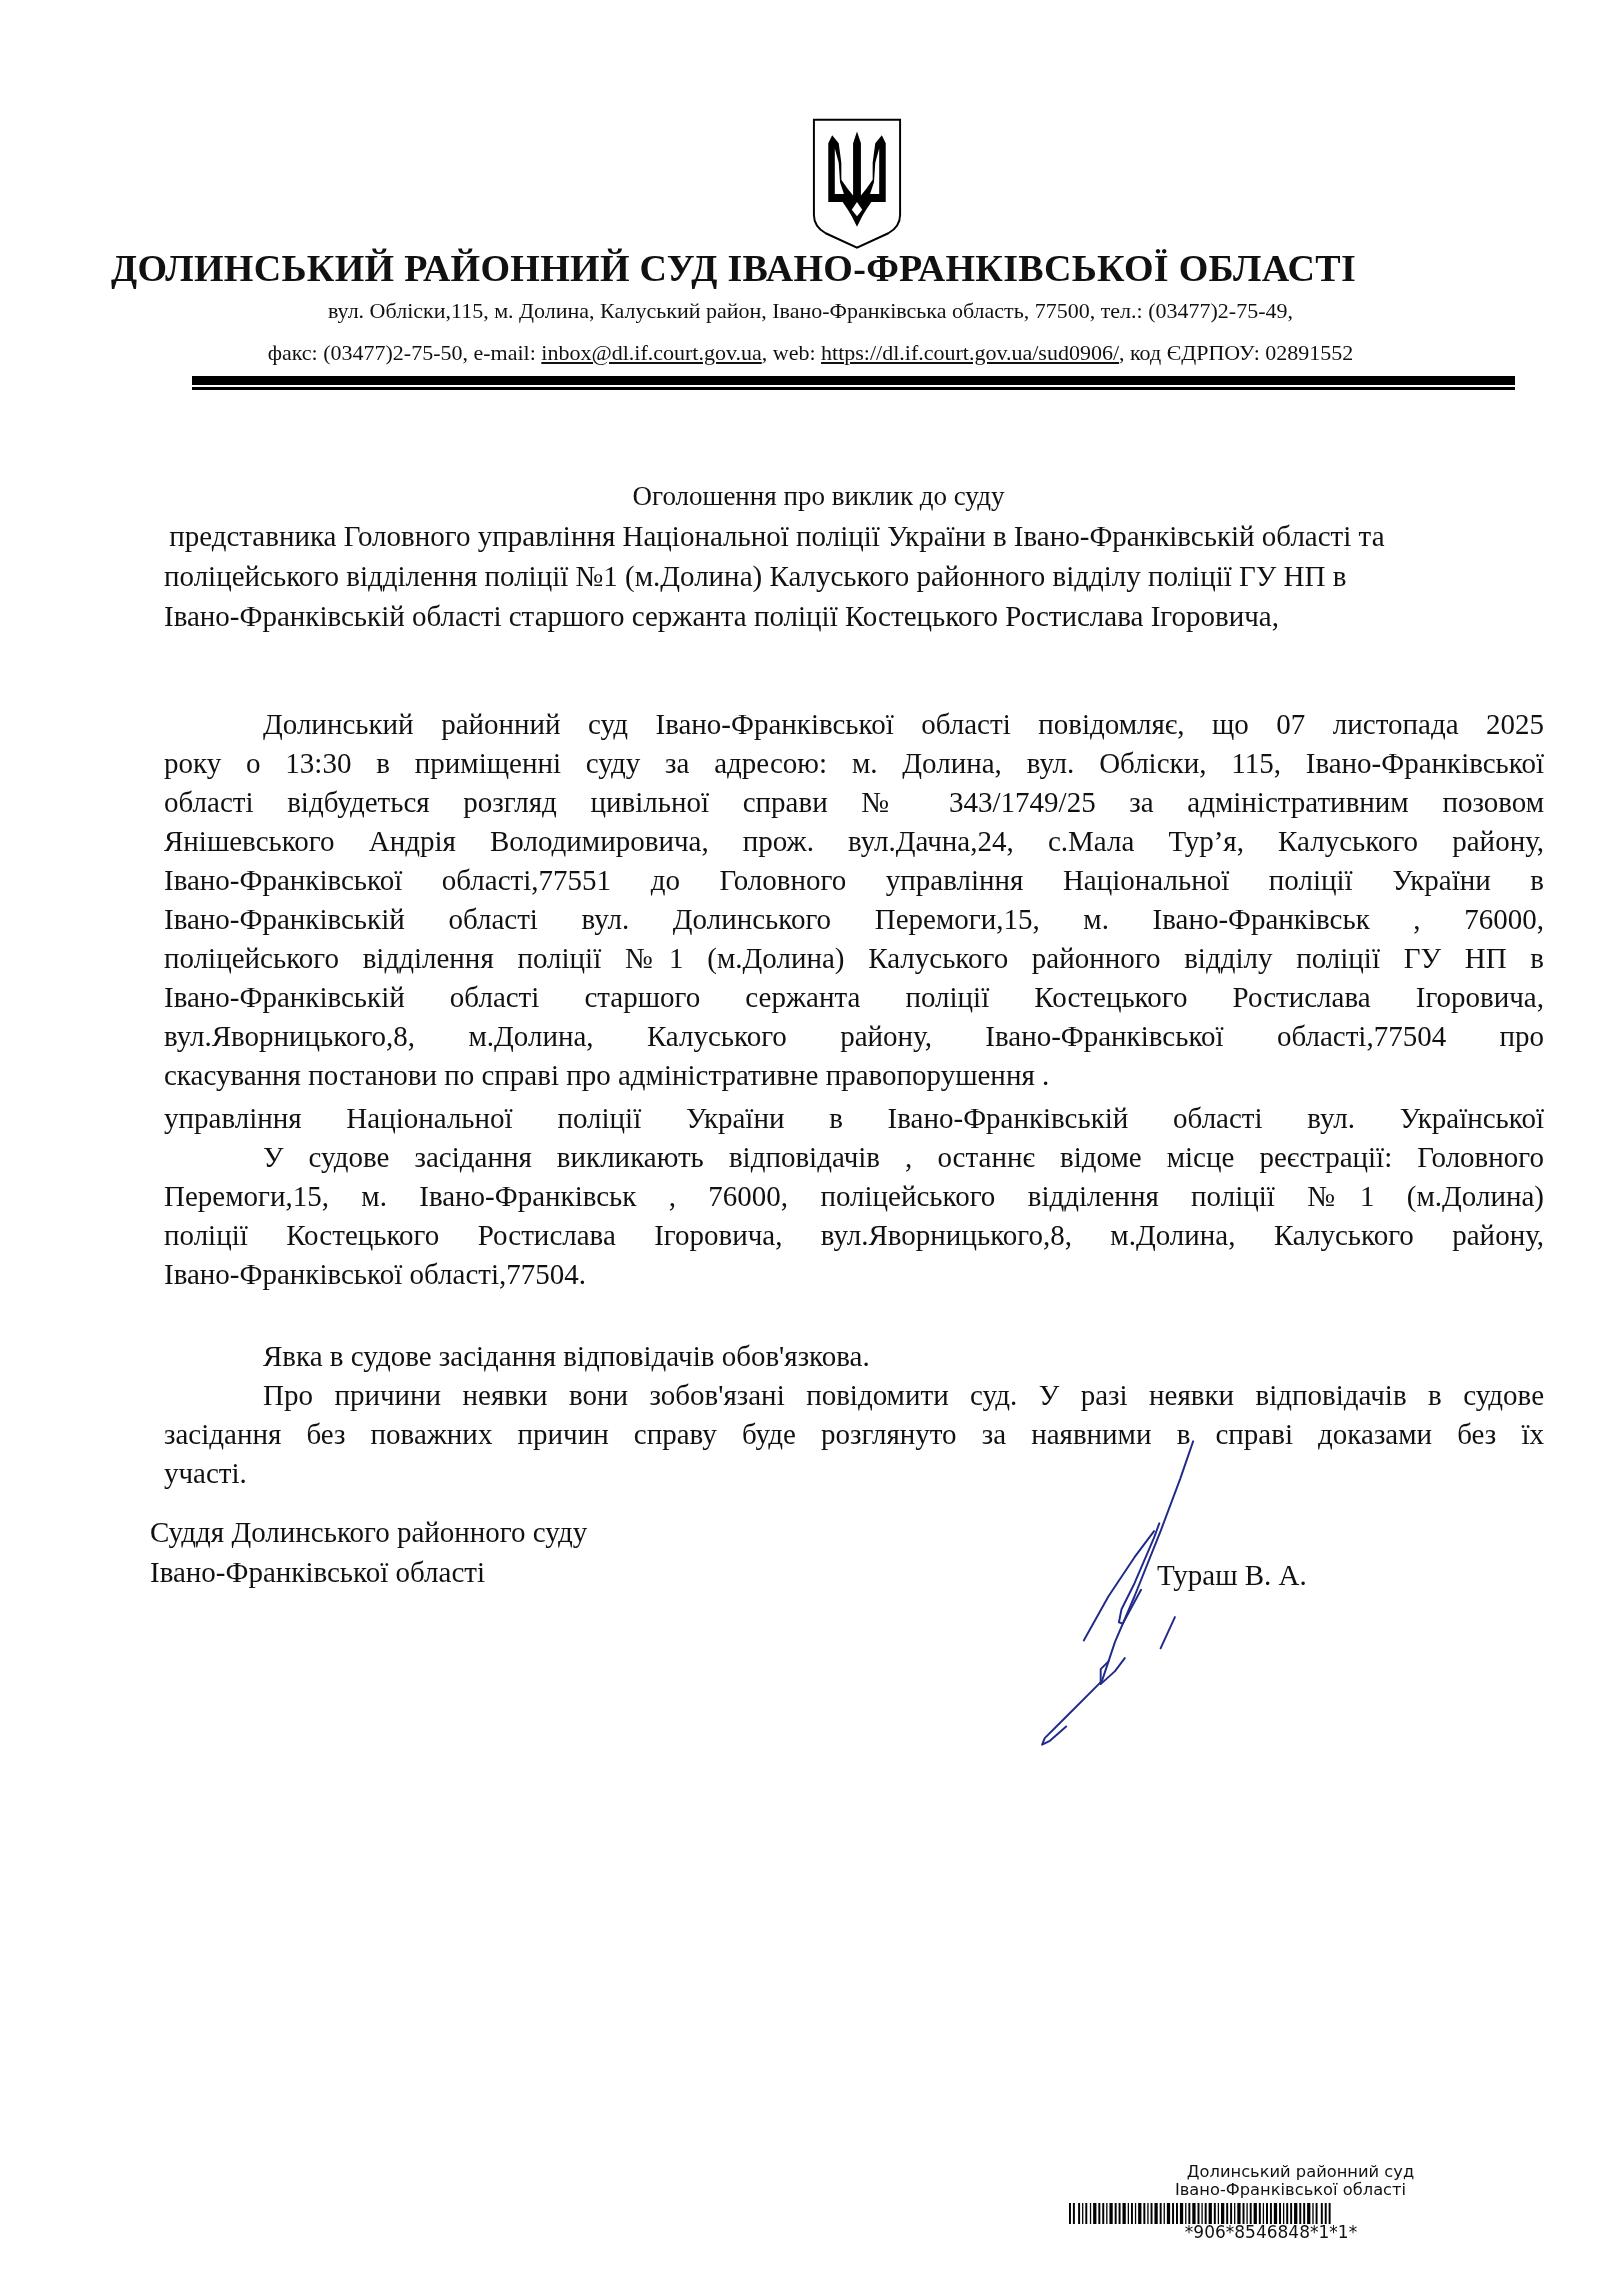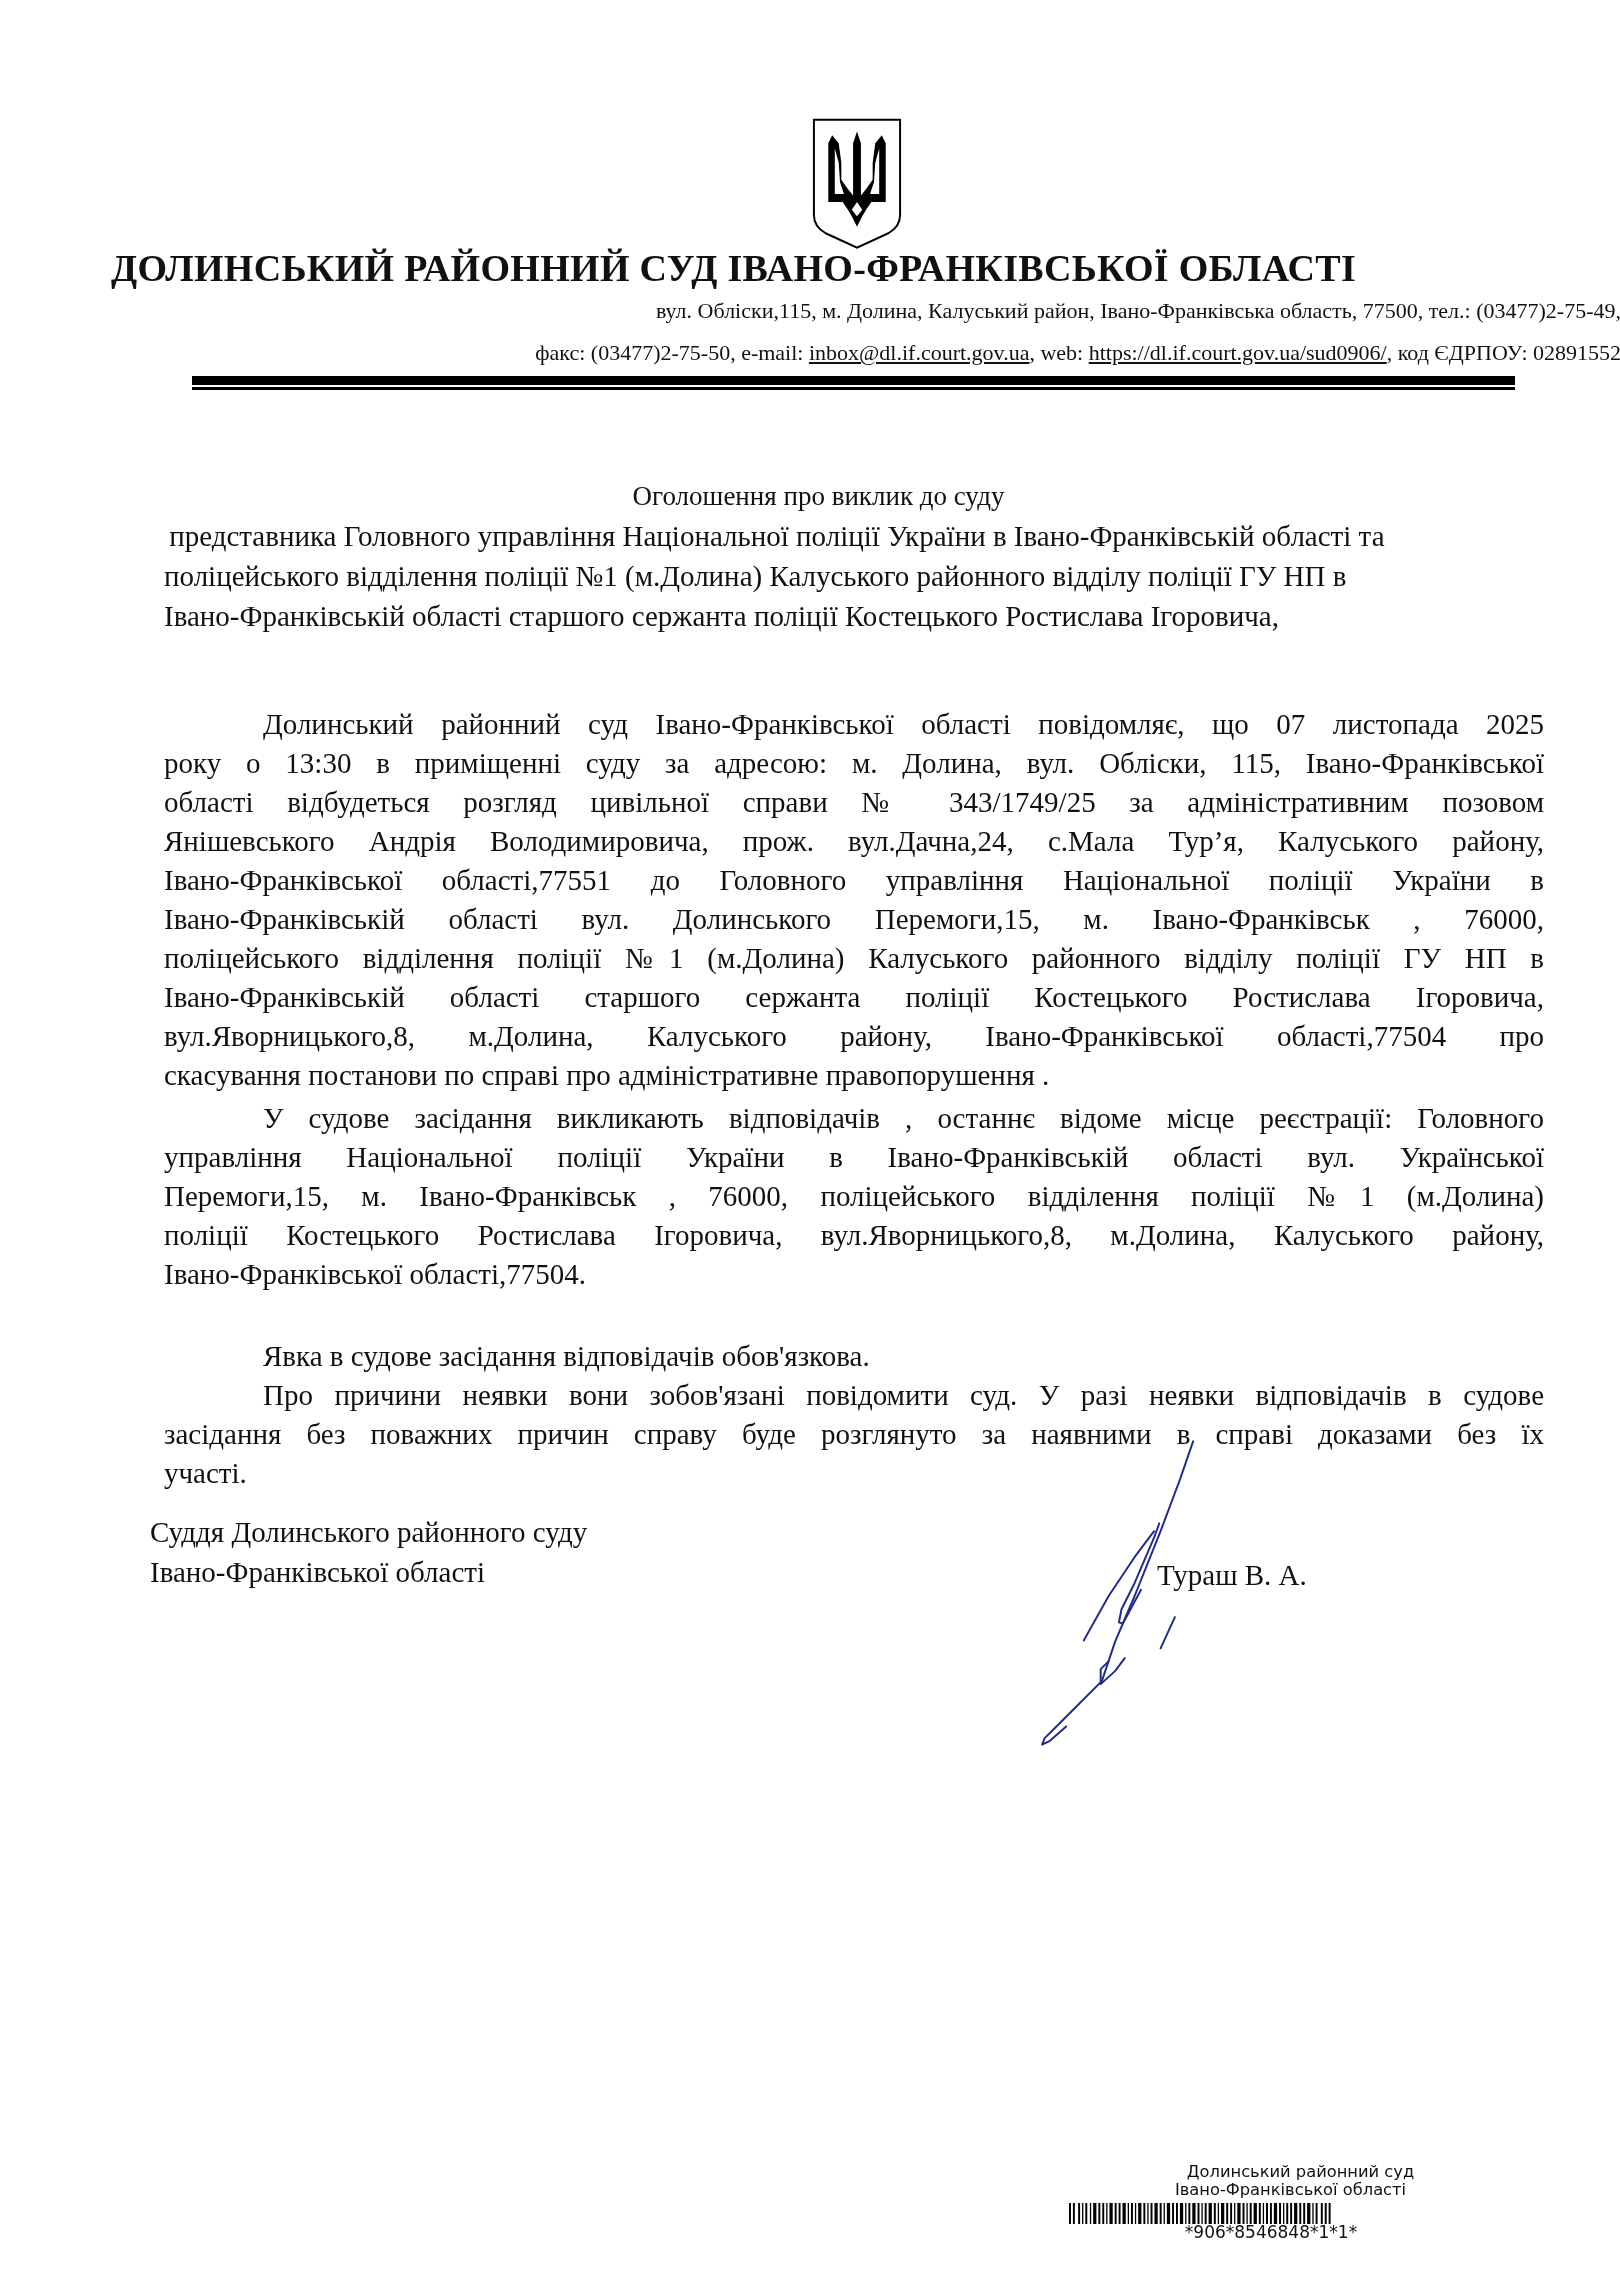--- a/index.html
+++ b/index.html
@@ -1,20 +1,20 @@
 <!DOCTYPE html>
 <html style="font-size:10.4px"><head>
 <meta charset="utf-8">
 <style>
   html, body { margin: 0; padding: 0; background: #ffffff; }
   body { width: 1621px; height: 2284px; position: relative; overflow: hidden; color: #111; font-family: "Liberation Serif", "DejaVu Serif", serif; }
   .abs { position: absolute; }
   .coat { left: 810px; top: 117px; width: 94px; height: 132px; }
   .court-title { left: 0; width: 1467px; top: 246px; text-align: center; font-weight: bold; font-size: 38px; letter-spacing: 0.3px; white-space: nowrap; }
-  .addr { left: 0; width: 1621px; text-align: right; font-size: 22px; white-space: nowrap; }
+  .addr { left: 0; width: 1621px; text-align: center; font-size: 22px; white-space: nowrap; }
   .addr1 { top: 298px; }
   .addr2 { top: 340px; }
   .addr u { text-decoration: underline; }
   .rule-thick { left: 192px; top: 376px; width: 1323px; height: 9px; background: #000; }
   .rule-thin { left: 192px; top: 387px; width: 1323px; height: 2.6px; background: #000; }
   .ann-title { left: 8px; width: 1621px; top: 481px; text-align: center; font-size: 27px; }
   .subtitle { left: 164px; width: 1380px; top: 516px; font-size: 29px; line-height: 40px; }
   .subtitle .line { display: block; white-space: nowrap; }
   .subtitle .l1 { padding-left: 5.2px; }
   .body-text { left: 164px; width: 1380px; font-size: 29px; line-height: 39px; text-align: justify; }
@@ -69,22 +69,22 @@
   <span class="ln">Янішевського Андрія Володимировича, прож. вул.Дачна,24, с.Мала Тур’я, Калуського району,</span>
   <span class="ln">Івано-Франківської області,77551 до Головного управління Національної поліції України в</span>
   <span class="ln">Івано-Франківській області вул. Долинського Перемоги,15, м. Івано-Франківськ , 76000,</span>
   <span class="ln">поліцейського відділення поліції №1 (м.Долина) Калуського районного відділу поліції ГУ НП в</span>
   <span class="ln">Івано-Франківській області старшого сержанта поліції Костецького Ростислава Ігоровича,</span>
   <span class="ln">вул.Яворницького,8, м.Долина, Калуського району, Івано-Франківської області,77504 про</span>
   <span class="ln last">скасування постанови по справі про адміністративне правопорушення .</span>
 </div>
 
 <div class="abs body-text p2">
+  <span class="ln">управління Національної поліції України в Івано-Франківській області вул. Української</span>
   <span class="ln ind">У судове засідання викликають відповідачів , останнє відоме місце реєстрації: Головного</span>
-  <span class="ln">управління Національної поліції України в Івано-Франківській області вул. Української</span>
   <span class="ln">Перемоги,15, м. Івано-Франківськ , 76000, поліцейського відділення поліції №1 (м.Долина)</span>
   <span class="ln">поліції Костецького Ростислава Ігоровича, вул.Яворницького,8, м.Долина, Калуського району,</span>
   <span class="ln last">Івано-Франківської області,77504.</span>
 </div>
 
 <div class="abs body-text p3">
   <span class="ln ind last">Явка в судове засідання відповідачів  обов'язкова.</span>
 </div>
 
 <div class="abs body-text p4">

